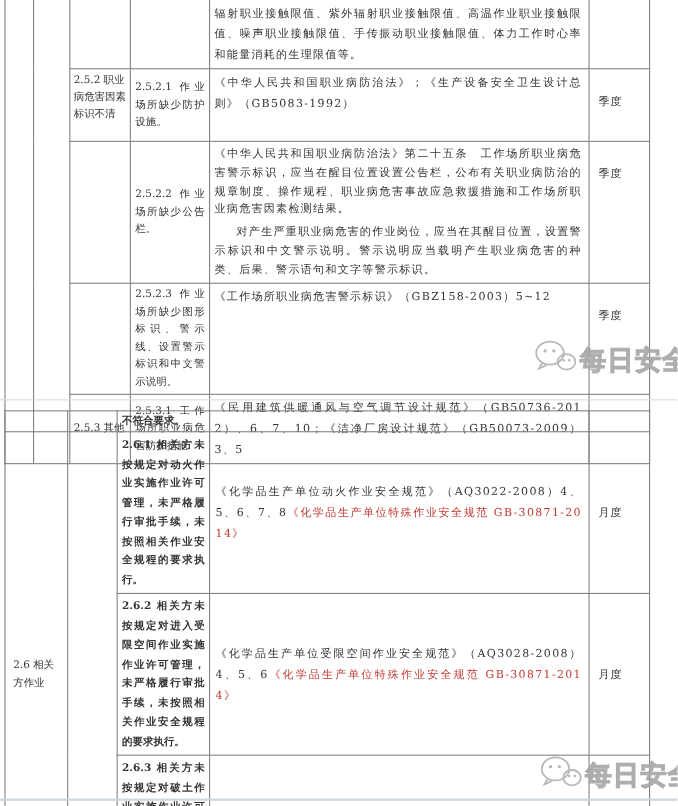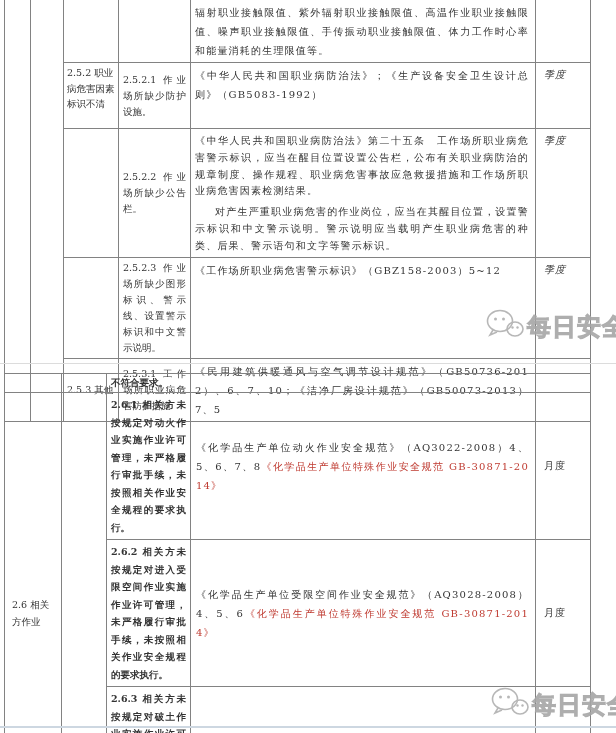--- a/index.html
+++ b/index.html
@@ -23,21 +23,21 @@
   
   .t1{top:0;}
   .t1 tr:first-child td{border-top:none;}
   .t1 .gut{border-top:none;}
   .t1 .c3{padding:2px 3px;line-height:15.5px;}
   .t1 .c3.mid{vertical-align:middle;}
   .t1 .c4{padding:2px 4px;line-height:16px;vertical-align:middle;text-align:justify;}
   .t1 .c5{padding:3px 6px 2px 4px;line-height:19px;font-size:10px;letter-spacing:1.2px;text-align:justify;}
   .t1 .c5.dense{line-height:16.8px;padding-top:4px;}
   .t1 .c5 .para2{margin-top:4px;text-indent:2em;}
-  .t1 .c6{padding:5px 4px 0 8px;font-size:10px;letter-spacing:1px;font-style:italic;}
+  .t1 .c6{padding:22px 4px 0 8px;font-size:10px;letter-spacing:1px;}
   
   .t2{top:373px;}
   .t2 .c1{vertical-align:middle;padding:2px 4px 2px 7px;line-height:17px;}
   .t2 .c3{padding:3px 4px;line-height:17.5px;text-align:justify;font-weight:bold;}
   .t2 .c3.single{line-height:13px;padding-top:2px;}
   .t2 .c4{vertical-align:middle;padding:2px 6px 2px 5px;line-height:19px;font-size:10px;letter-spacing:1.2px;text-align:justify;}
   .t2 .c5{vertical-align:middle;padding-left:8px;font-size:10px;letter-spacing:1px;}
   .red{color:#bf3a30;}
   
   .seam{position:absolute;left:0;top:363px;width:616px;height:1px;background:#dcdcdc;}
@@ -93,21 +93,21 @@
   </tr>
   <tr style="height:65px">
     <td class="c3"></td>
     <td class="c4">2.5.2.3 作业场所缺少图形标识、警示线、设置警示标识和中文警示说明。</td>
     <td class="c5">《工作场所职业病危害警示标识》（GBZ158-2003）5~12</td>
     <td class="c6">季度</td>
   </tr>
   <tr style="height:39px">
     <td class="c3 mid">2.5.3 其他</td>
     <td class="c4">2.5.3.1 工作场所职业病危害防护措施</td>
-    <td class="c5">《民用建筑供暖通风与空气调节设计规范》（GB50736-2012）、6、7、10；《洁净厂房设计规范》（GB50073-2013）7、5</td>
+    <td class="c5">《民用建筑供暖通风与空气调节设计规范》（GB50736-2012）、6、7、10；《洁净厂房设计规范》（GB50073-2009）3、5</td>
     <td class="c6"></td>
   </tr>
 </tbody>
   </table>
 
 <div class="seam"></div>
 
 <table class="audit-table t2">
   <colgroup>
     <col style="width:57px">

